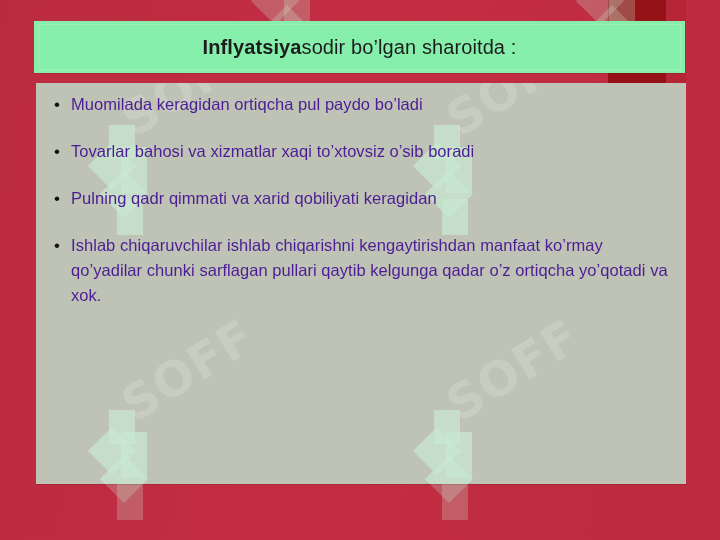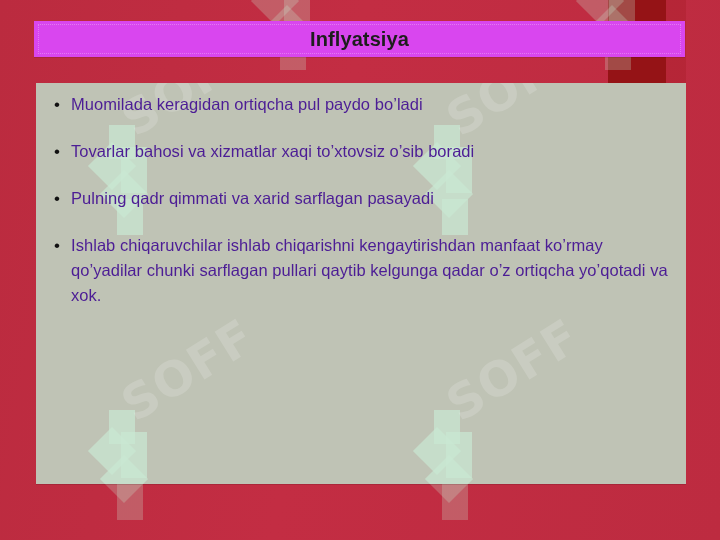--- a/index.html
+++ b/index.html
@@ -83,22 +83,22 @@
   }
   .wm-dim .wm-glyph i { opacity: 0.26; }
   .wm-dim .wm-text { color: rgba(255,255,255,0.08); }
 
   
   .title-plate {
     position: absolute;
     left: 34px;
     top: 21px;
     width: 651px;
-    height: 36px;
-    background: #d946ef;
+    height: 52px;
+    background: #86efac;
     box-shadow: 0 1px 0 rgba(0,0,0,0.10);
   }
   .title-plate .inner-rule {
     position: absolute;
     left: 4px; top: 3px; right: 4px; bottom: 3px;
     border: 1px dotted rgba(255,255,255,0.28);
   }
   .title-text {
     position: absolute;
     left: 0; right: 0; top: 0; bottom: 0;
@@ -200,20 +200,21 @@
           <i class="e"></i>
       </div>
 
     </div>
   </div>
 
   <div class="title-plate">
     <div class="inner-rule"></div>
     <div class="title-text">
       <span class="title-strong">Inflyatsiya</span>
+        <span class="title-rest"> sodir bo’lgan  sharoitda :</span>
     </div>
   </div>
 
   <div class="content-plate">
 
     <div class="wm-layer">
       <div class="wm-mark" style="left:59px; top:12px;">
         <div class="wm-glyph">
           <i class="a"></i>
             <i class="b"></i>
@@ -257,21 +258,21 @@
       <div class="bullet-row">
         <span class="bullet-dot">•</span>
         <span class="bullet-text">Muomilada  keragidan  ortiqcha pul paydo bo’ladi</span>
       </div>
       <div class="bullet-row">
         <span class="bullet-dot">•</span>
         <span class="bullet-text">Tovarlar bahosi  va  xizmatlar  xaqi  to’xtovsiz o’sib  boradi</span>
       </div>
       <div class="bullet-row">
         <span class="bullet-dot">•</span>
-        <span class="bullet-text">Pulning  qadr  qimmati  va  xarid  sarflagan  pasayadi</span>
+        <span class="bullet-text">Pulning  qadr  qimmati  va  xarid  qobiliyati  keragidan</span>
       </div>
       <div class="bullet-row multiline">
         <span class="bullet-dot">•</span>
         <span class="bullet-text">Ishlab chiqaruvchilar ishlab  chiqarishni  kengaytirishdan manfaat  ko’rmay  qo’yadilar chunki sarflagan pullari qaytib kelgunga qadar o’z ortiqcha  yo’qotadi  va xok.</span>
       </div>
     </div>
 
   </div>
 
 </div>

